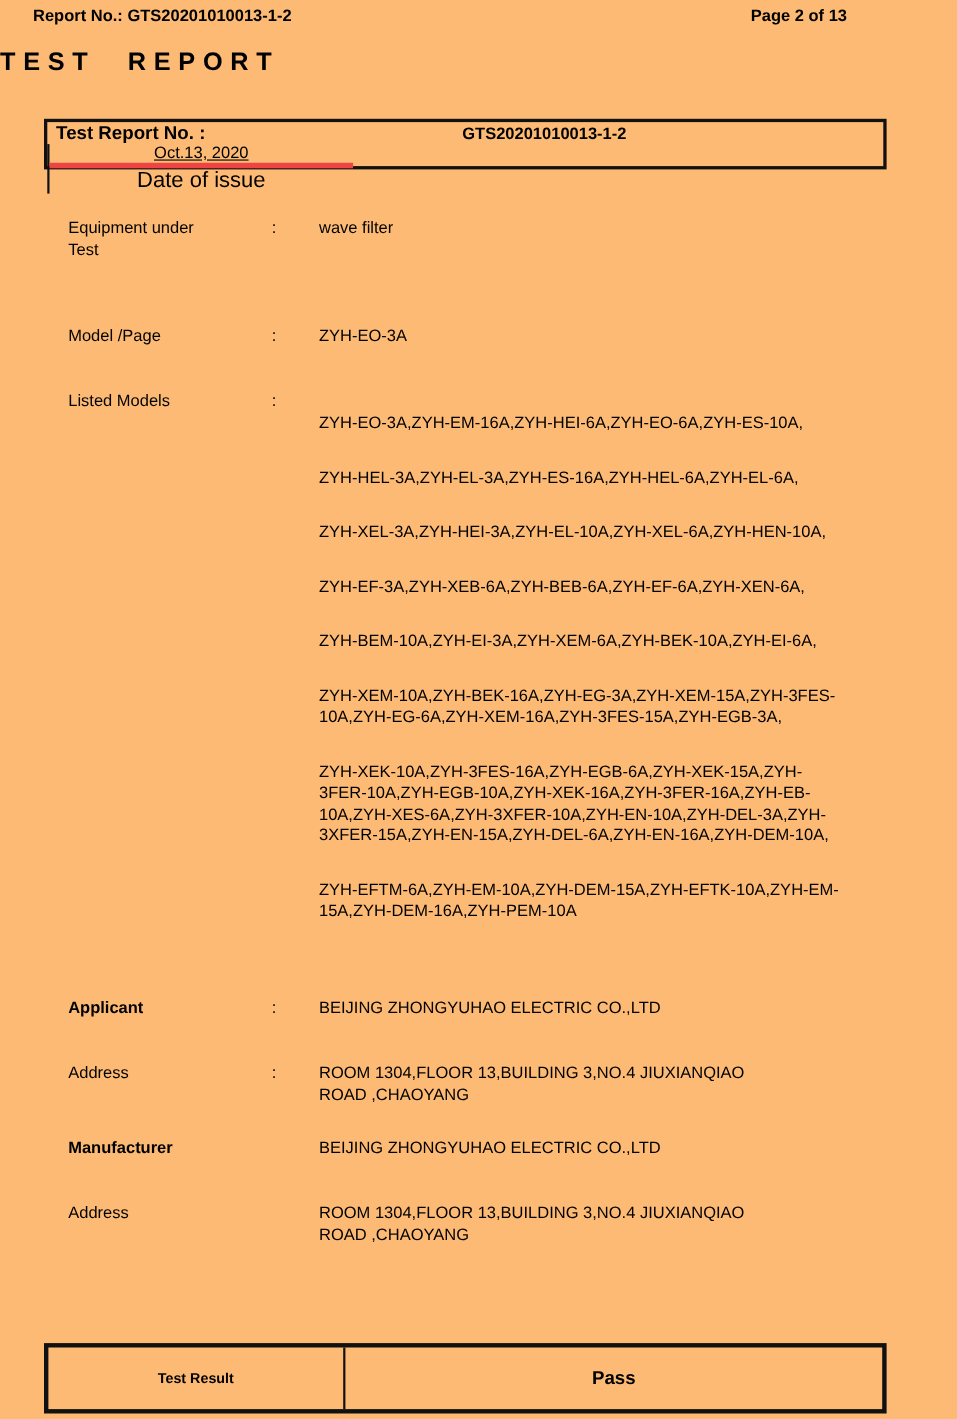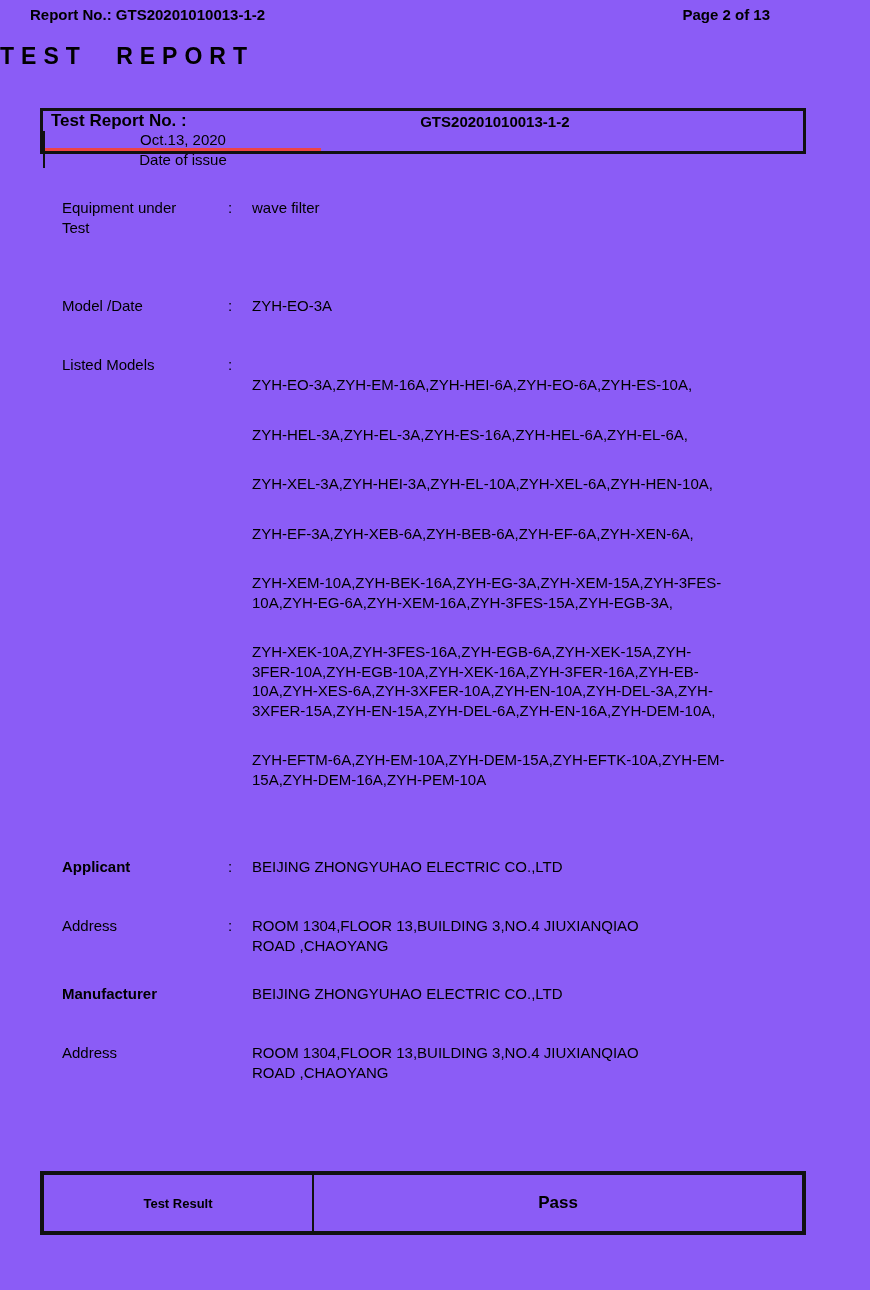--- a/index.html
+++ b/index.html
@@ -1,39 +1,39 @@
 <!DOCTYPE html>
 <html><head>
 <meta charset="utf-8">
 <style>
   html,body{margin:0;padding:0;background:#fff;}
   .page{
-    width:870px;height:1290px;background:#8b5cf6;color:#000;
+    width:870px;height:1290px;background:#fdba74;color:#000;
     font-family:"Liberation Sans", sans-serif;position:relative;overflow:hidden;
     font-size:15px;
   }
   
   .hdr{display:flex;justify-content:space-between;padding:6px 100px 0 30px;
        font-weight:bold;font-size:15px;}
   
   .title{margin-top:20px;font-size:23px;font-weight:bold;
          letter-spacing:7px;word-spacing:16px;}
   
   .rpt-table{margin:38px 0 0 40px;width:766px;height:46px;border:3px solid #111;
              display:flex;box-sizing:border-box;flex-direction:column;}
   .rpt-left{flex:1;display:flex;align-items:center;}
   .rpt-label{font-weight:bold;font-size:17px;padding-left:8px;white-space:nowrap;}
   .rpt-num{flex:1;text-align:center;font-weight:bold;font-size:15px;}
   .rpt-right{width:276px;border-left:2px solid #111;display:flex;flex-direction:column;}
   .rpt-date{flex:1;display:flex;align-items:center;justify-content:center;
-            border-bottom:3px solid #ef4444;font-size:15px;}
-  .rpt-datelabel{flex:1;display:flex;align-items:center;justify-content:center;font-size:15px;}
+            border-bottom:5px solid #ef4444;font-size:15px;text-decoration:underline;}
+  .rpt-datelabel{flex:1;display:flex;align-items:center;justify-content:center;font-size:20px;}
   
   .fields{margin:44px 0 0 62px;width:768px;}
-  .frow{display:flex;align-items:flex-start;}
+  .frow{display:flex;align-items:flex-start;gap:19px;}
   .flabel{width:166px;flex:0 0 166px;line-height:20px;white-space:pre-line;}
   .fcolon{width:24px;flex:0 0 24px;line-height:20px;}
   .fvalue{flex:1;line-height:20px;white-space:pre-line;}
   .bold{font-weight:bold;}
   .mt-eq{margin-top:0;}
   .gap40{margin-top:40px;}
   .gap39{margin-top:39px;}
   .gap36{margin-top:36px;}
   .gap28{margin-top:28px;}
   .models p{margin:0 0 10px 0;line-height:19.5px;white-space:pre-line;}
@@ -72,33 +72,34 @@
   <div class="fields">
 
     <div class="frow mt-eq">
       <div class="flabel">Equipment under
 Test</div>
       <div class="fcolon">:</div>
       <div class="fvalue">wave filter</div>
     </div>
 
     <div class="frow gap40" style="margin-top:58px;">
-      <div class="flabel">Model /Date</div>
+      <div class="flabel">Model /Page</div>
       <div class="fcolon">:</div>
       <div class="fvalue">ZYH-EO-3A</div>
     </div>
 
     <div class="frow gap39">
       <div class="flabel">Listed Models</div>
       <div class="fcolon">:</div>
       <div class="fvalue models">
         <p>ZYH-EO-3A,ZYH-EM-16A,ZYH-HEI-6A,ZYH-EO-6A,ZYH-ES-10A,</p>
         <p>ZYH-HEL-3A,ZYH-EL-3A,ZYH-ES-16A,ZYH-HEL-6A,ZYH-EL-6A,</p>
         <p>ZYH-XEL-3A,ZYH-HEI-3A,ZYH-EL-10A,ZYH-XEL-6A,ZYH-HEN-10A,</p>
         <p>ZYH-EF-3A,ZYH-XEB-6A,ZYH-BEB-6A,ZYH-EF-6A,ZYH-XEN-6A,</p>
+        <p>ZYH-BEM-10A,ZYH-EI-3A,ZYH-XEM-6A,ZYH-BEK-10A,ZYH-EI-6A,</p>
         <p>ZYH-XEM-10A,ZYH-BEK-16A,ZYH-EG-3A,ZYH-XEM-15A,ZYH-3FES-
 10A,ZYH-EG-6A,ZYH-XEM-16A,ZYH-3FES-15A,ZYH-EGB-3A,</p>
         <p>ZYH-XEK-10A,ZYH-3FES-16A,ZYH-EGB-6A,ZYH-XEK-15A,ZYH-
 3FER-10A,ZYH-EGB-10A,ZYH-XEK-16A,ZYH-3FER-16A,ZYH-EB-
 10A,ZYH-XES-6A,ZYH-3XFER-10A,ZYH-EN-10A,ZYH-DEL-3A,ZYH-
 3XFER-15A,ZYH-EN-15A,ZYH-DEL-6A,ZYH-EN-16A,ZYH-DEM-10A,</p>
         <p>ZYH-EFTM-6A,ZYH-EM-10A,ZYH-DEM-15A,ZYH-EFTK-10A,ZYH-EM-
 15A,ZYH-DEM-16A,ZYH-PEM-10A</p>
       </div>
     </div>

